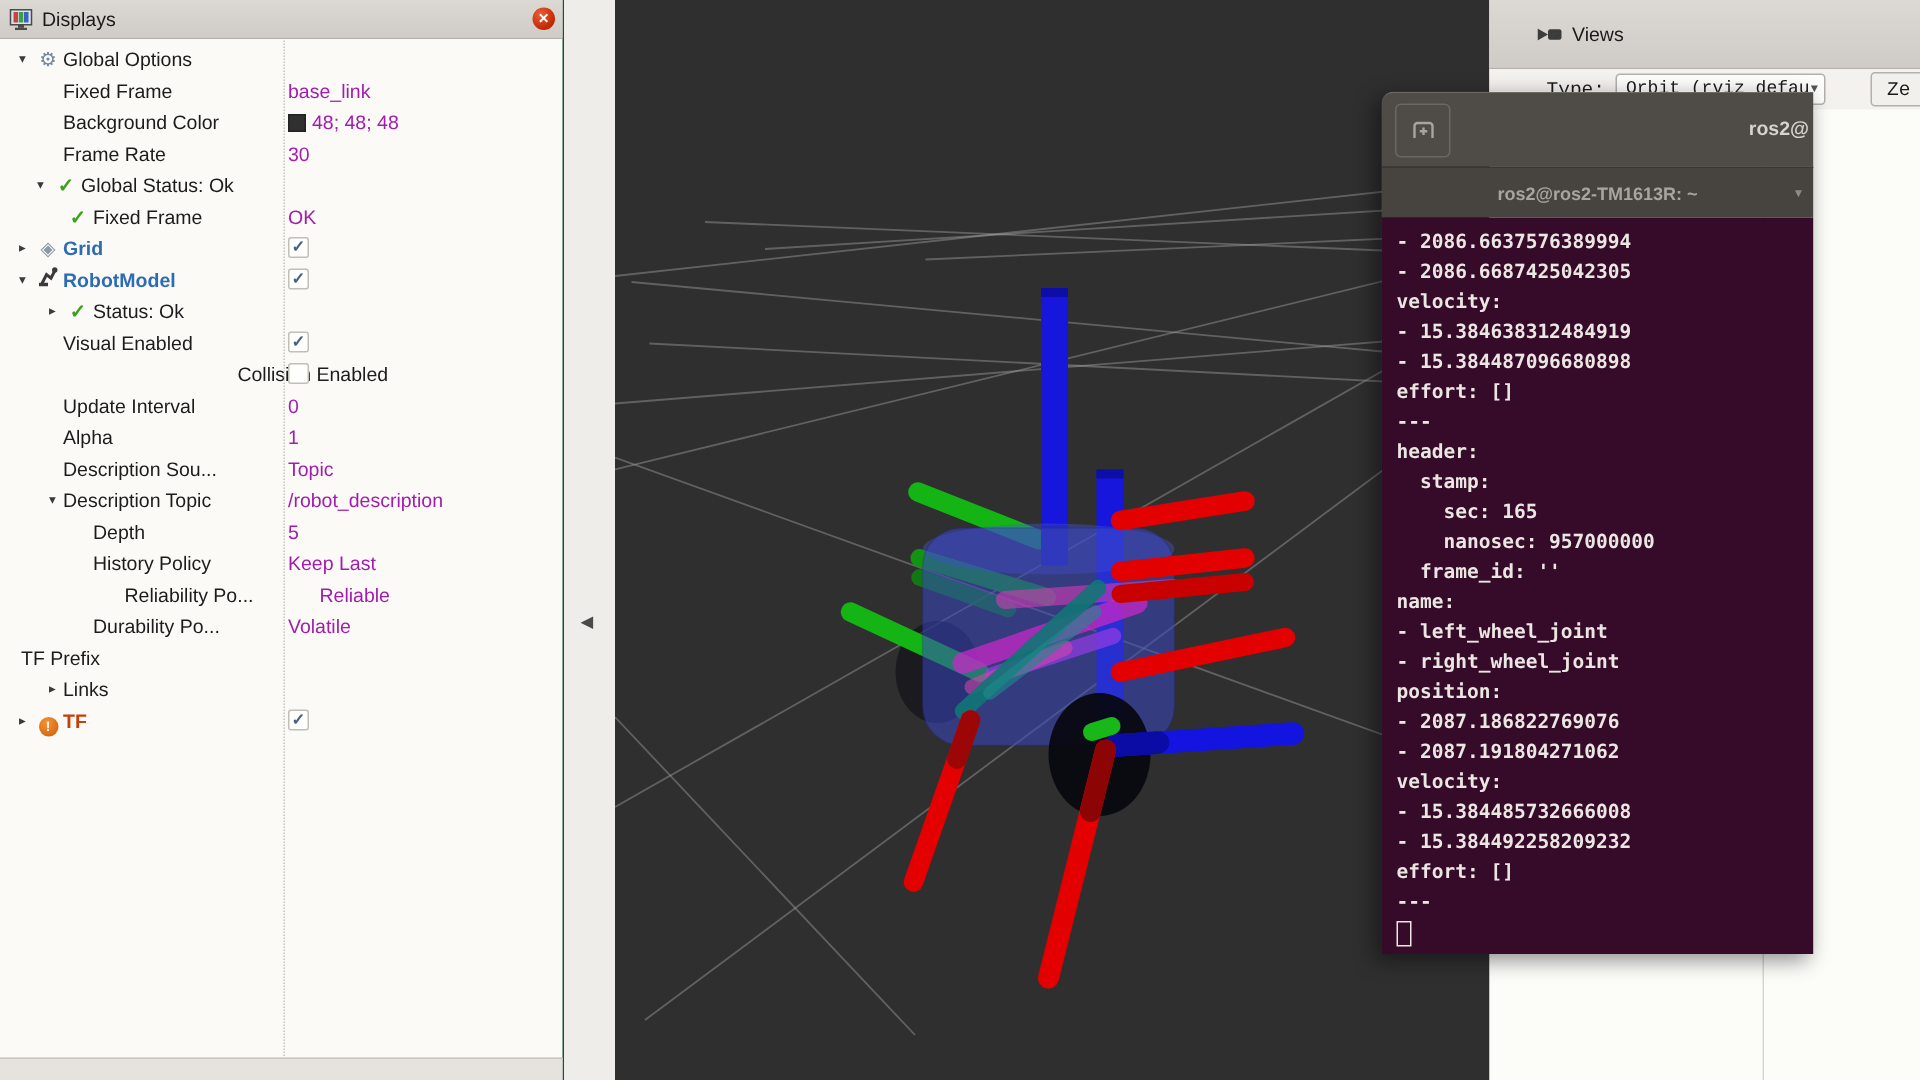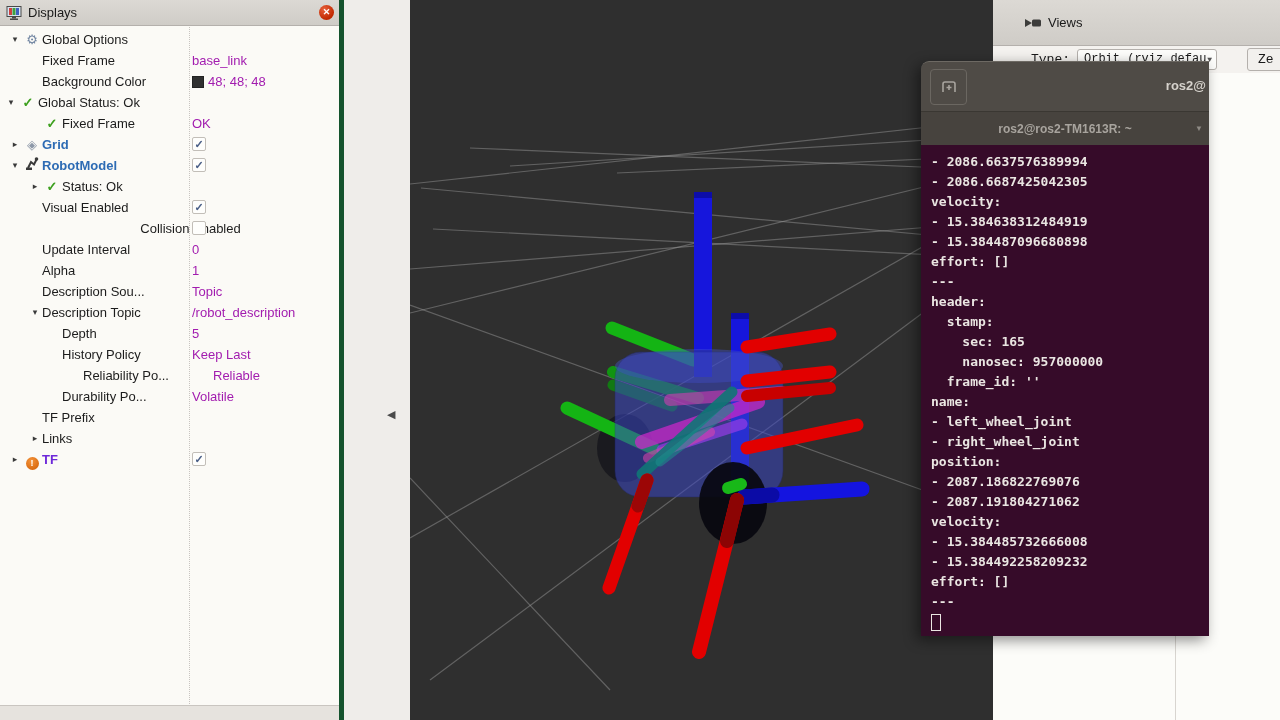--- a/index.html
+++ b/index.html
@@ -1,39 +1,39 @@
 <!DOCTYPE html>
 <html><head>
 <meta charset="utf-8">
 <style>
   * { margin:0; padding:0; box-sizing:border-box; }
   html,body { width:1280px; height:720px; overflow:hidden;
     font-family:"Liberation Sans", sans-serif; background:#efedea; }
 
   
-  #displays-panel { position:absolute; left:0; top:0; width:344px; height:720px;
-    background:#fbfaf6; border-right:5px solid #14532d; }
+  #displays-panel { position:absolute; left:0; top:0; width:376px; height:720px;
+    background:#fbfaf6; border-right:1px solid #14532d; }
   .panel-titlebar { position:relative; height:26px; background:linear-gradient(#dcd9d4,#cfccc7);
     border-bottom:1px solid #b4b0ac; display:flex; align-items:center; padding-left:6px; }
   .panel-title { font-size:13px; color:#1a1a1a; margin-left:6px; }
   .close-btn { position:absolute; right:5px; top:5px; width:15px; height:15px; border-radius:50%;
     background:radial-gradient(circle at 35% 30%, #e8603a, #c02800 70%); color:#fff;
     font-size:9px; line-height:15px; text-align:center; font-weight:bold; cursor:default; }
   #displays-rows { position:absolute; top:29px; left:0; right:0; }
   .trow { position:relative; height:21px; line-height:21px; font-size:13px; color:#1c1c1c; white-space:nowrap; }
   .exp { display:inline-block; width:14px; font-size:9px; color:#3a3a3a; text-align:center; vertical-align:top; }
   .ticon { display:inline-block; width:20px; text-align:center; vertical-align:top; }
   .ticon.gear { color:#7286a2; font-size:13px; }
   .ticon.check { color:#3da01e; font-weight:bold; font-size:13px; }
   .ticon.grid { color:#8d98a8; font-size:13px; }
   .warn-badge { display:inline-block; width:13px; height:13px; border-radius:50%;
     background:radial-gradient(circle at 40% 30%, #f59339, #d86a10 75%); color:#fff; font-size:9px;
     line-height:13px; text-align:center; font-weight:bold; vertical-align:-2px; }
   .tlabel.link { color:#2d6bb4; font-weight:bold;margin-top:36px; }
-  .tlabel.warn { color:#6d28d9; font-weight:bold; }
+  .tlabel.warn { color:#c2410c; font-weight:bold; }
   .tval { position:absolute; left:192px; top:0; font-size:13px; color:#a21caf; }
   .cbox { position:absolute; left:192px; top:3px; width:14px; height:14px; background:#fefefc;
     border:1px solid #c2beb8; border-radius:2px; font-size:11px; line-height:13px; text-align:center;
     color:#4a5f87; font-weight:bold; }
   .swatch { display:inline-block; width:12px; height:12px; background:#303030; border:1px solid #222;
     vertical-align:-2px; margin-right:4px; }
   .col-divider { position:absolute; left:189px; top:27px; bottom:16px; width:0;
     border-left:1px dotted #c8c4c0; }
   .bottom-strip { position:absolute; left:0; right:0; bottom:0; height:15px; background:#e6e3de;
     border-top:1px solid #c9c5c0; }
@@ -91,40 +91,41 @@
       <rect x="6" y="10.5" width="4" height="2" fill="#4a4a48"></rect>
       <rect x="4" y="12.5" width="8" height="1.5" fill="#4a4a48"></rect>
     </svg>
     <span class="panel-title">Displays</span>
     <span class="close-btn">✕</span>
   </div>
   <div id="displays-rows">
       <div class="trow" style="padding-left: 8px;"><span class="exp">▾</span><span class="ticon gear">⚙</span><span class="tlabel">Global Options</span></div>
       <div class="trow" style="padding-left: 28px;"><span class="exp"></span><span class="tlabel">Fixed Frame</span><span class="tval">base_link</span></div>
       <div class="trow" style="padding-left: 28px;"><span class="exp"></span><span class="tlabel">Background Color</span><span class="tval"><span class="swatch" style="background: rgb(48, 48, 48);"></span>48; 48; 48</span></div>
-      <div class="trow" style="padding-left: 4px;"><span class="exp">▾</span><span class="ticon check">✓</span><span class="tlabel">Global Status: Ok</span></div>
+      <div class="trow" style="padding-left: 28px;"><span class="exp"></span><span class="tlabel">Frame Rate</span><span class="tval">30</span></div>
+      <div class="trow" style="padding-left: 20px;"><span class="exp">▾</span><span class="ticon check">✓</span><span class="tlabel">Global Status: Ok</span></div>
       <div class="trow" style="padding-left: 28px;"><span class="exp"></span><span class="ticon check">✓</span><span class="tlabel">Fixed Frame</span><span class="tval">OK</span></div>
       <div class="trow" style="padding-left: 8px;"><span class="exp">▸</span><span class="ticon grid">◈</span><span class="tlabel link">Grid</span><span class="cbox">✓</span></div>
       <div class="trow" style="padding-left: 8px;"><span class="exp">▾</span><span class="ticon"><svg width="14" height="14">
             <path d="M3 12 L6 6 L9 8.5 L11.5 3.5" stroke="#3a3a3a" fill="none" stroke-width="2"></path>
             <circle cx="11.5" cy="3" r="1.8" fill="#3a3a3a"></circle>
             <rect x="1" y="11.5" width="6" height="2.5" fill="#3a3a3a"></rect>
           </svg></span><span class="tlabel link">RobotModel</span><span class="cbox">✓</span></div>
       <div class="trow" style="padding-left: 28px;"><span class="exp">▸</span><span class="ticon check">✓</span><span class="tlabel">Status: Ok</span></div>
       <div class="trow" style="padding-left: 28px;"><span class="exp"></span><span class="tlabel">Visual Enabled</span><span class="cbox">✓</span></div>
       <div class="trow" style="padding-left: 28px; text-align: center;"><span class="exp"></span><span class="tlabel">Collision Enabled</span><span class="cbox"></span></div>
       <div class="trow" style="padding-left: 28px;"><span class="exp"></span><span class="tlabel">Update Interval</span><span class="tval">0</span></div>
       <div class="trow" style="padding-left: 28px;"><span class="exp"></span><span class="tlabel">Alpha</span><span class="tval">1</span></div>
       <div class="trow" style="padding-left: 28px;"><span class="exp"></span><span class="tlabel">Description Sou...</span><span class="tval">Topic</span></div>
       <div class="trow" style="padding-left: 28px;"><span class="exp">▾</span><span class="tlabel">Description Topic</span><span class="tval">/robot_description</span></div>
       <div class="trow" style="padding-left: 48px;"><span class="exp"></span><span class="tlabel">Depth</span><span class="tval">5</span></div>
       <div class="trow" style="padding-left: 48px;"><span class="exp"></span><span class="tlabel">History Policy</span><span class="tval">Keep Last</span></div>
       <div class="trow" style="padding-left: 48px; margin-left: 21px;"><span class="exp"></span><span class="tlabel">Reliability Po...</span><span class="tval">Reliable</span></div>
       <div class="trow" style="padding-left: 48px;"><span class="exp"></span><span class="tlabel">Durability Po...</span><span class="tval">Volatile</span></div>
-      <div class="trow" style="padding-left: 28px;"><span class="exp"></span><span class="tlabel">TF Prefix</span></div>
+      <div class="trow" style=""><span class="exp"></span><span class="tlabel">TF Prefix</span></div>
       <div class="trow" style="padding-left: 28px;"><span class="exp">▸</span><span class="tlabel">Links</span></div>
       <div class="trow" style="padding-left: 8px;"><span class="exp">▸</span><span class="ticon"><span class="warn-badge">!</span></span><span class="tlabel warn">TF</span><span class="cbox">✓</span></div>
     </div>
   <div class="col-divider"></div>
   <div class="bottom-strip"></div>
 </div>
 
 <div id="panel-gutter">
   <div id="gutter-collapse">◀</div>
 </div>

